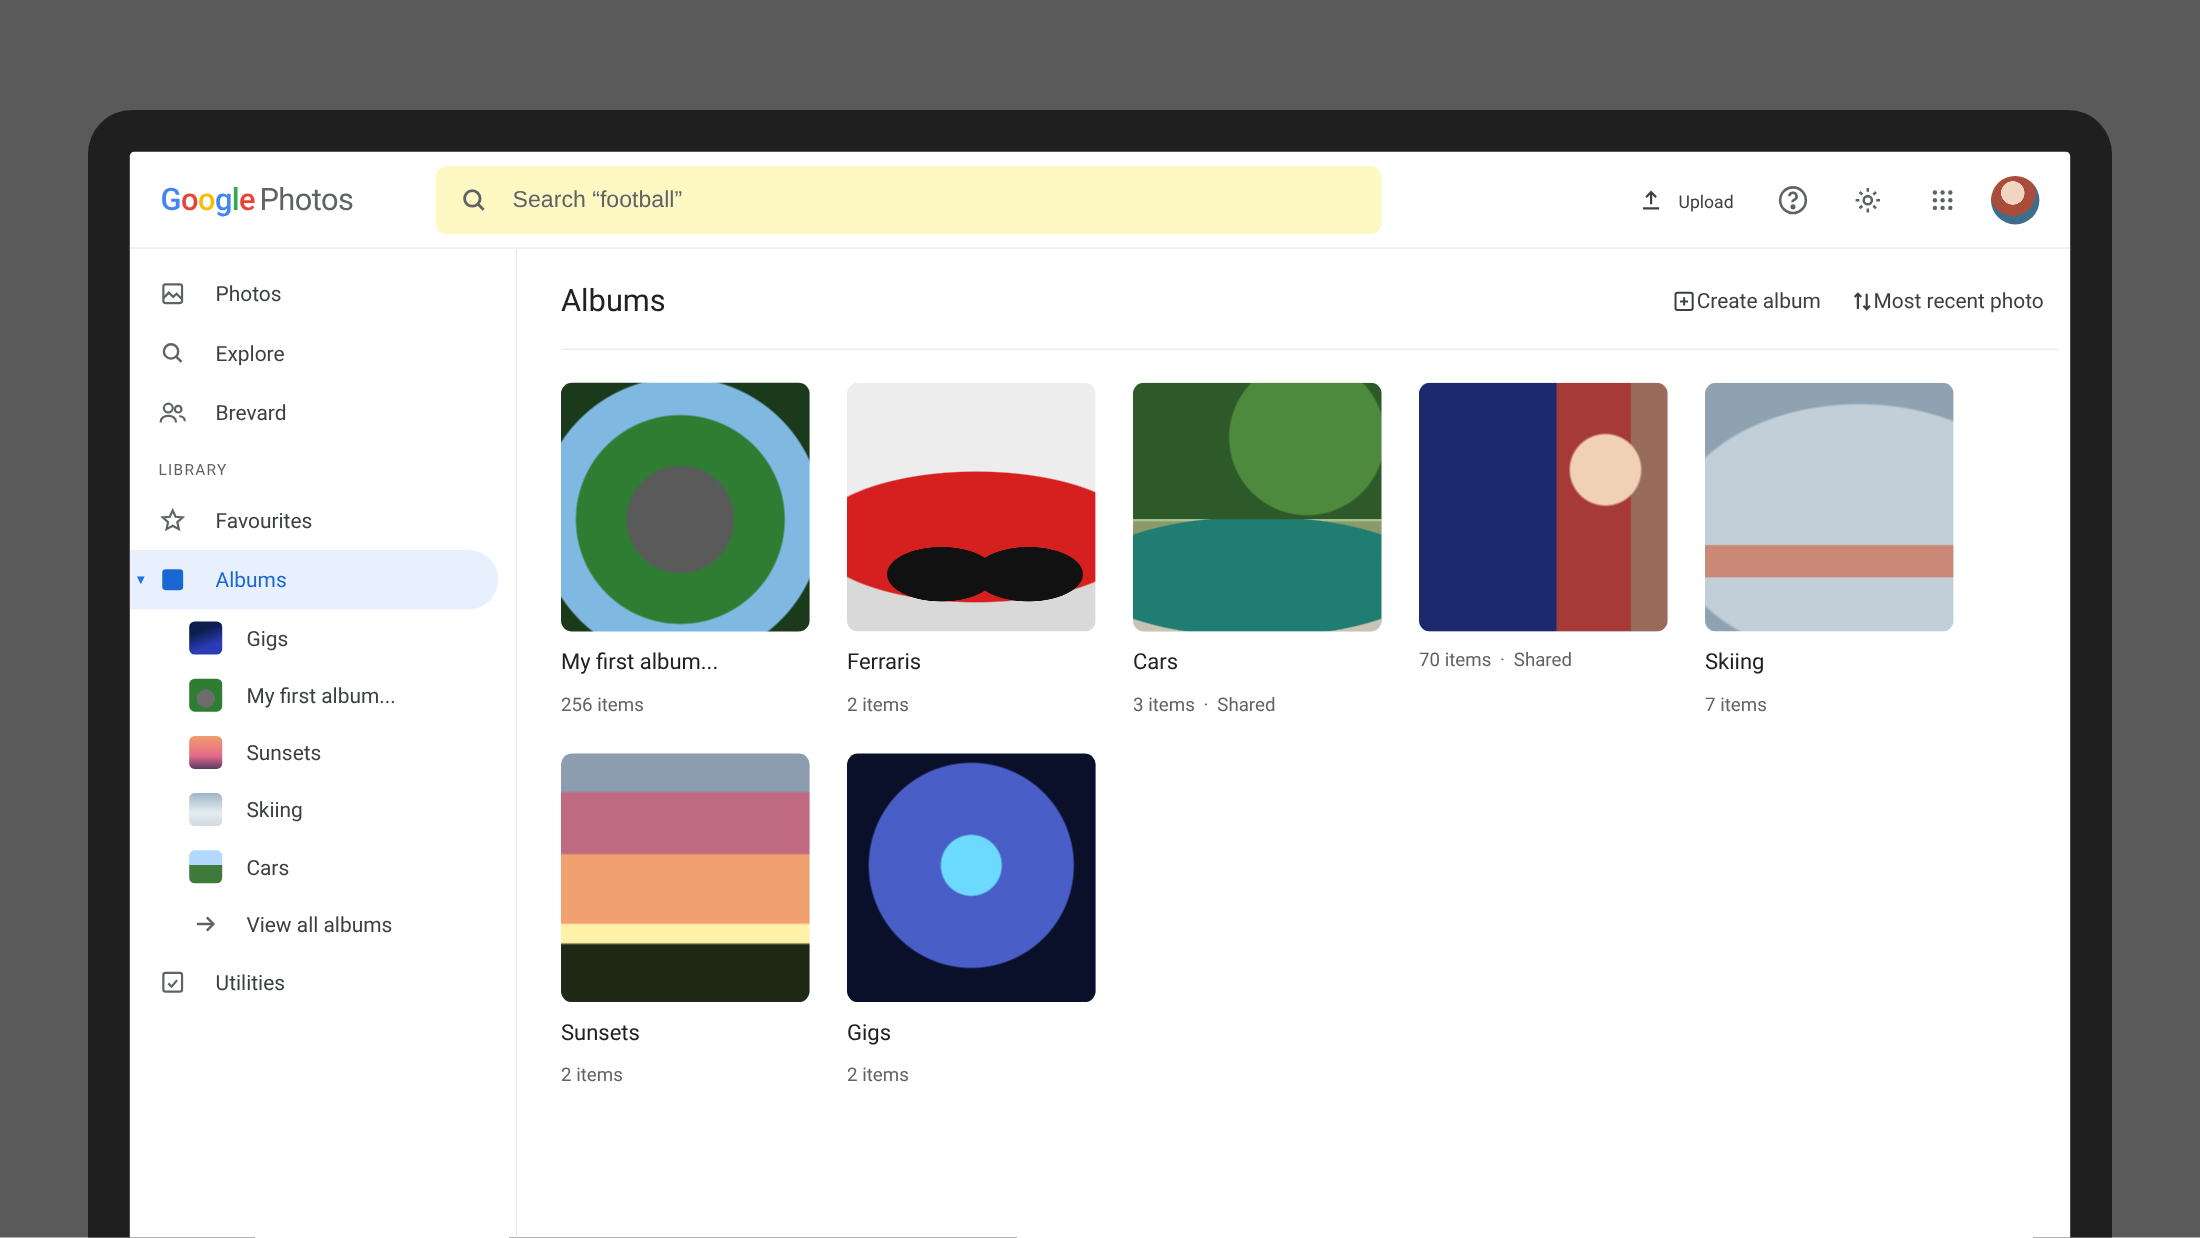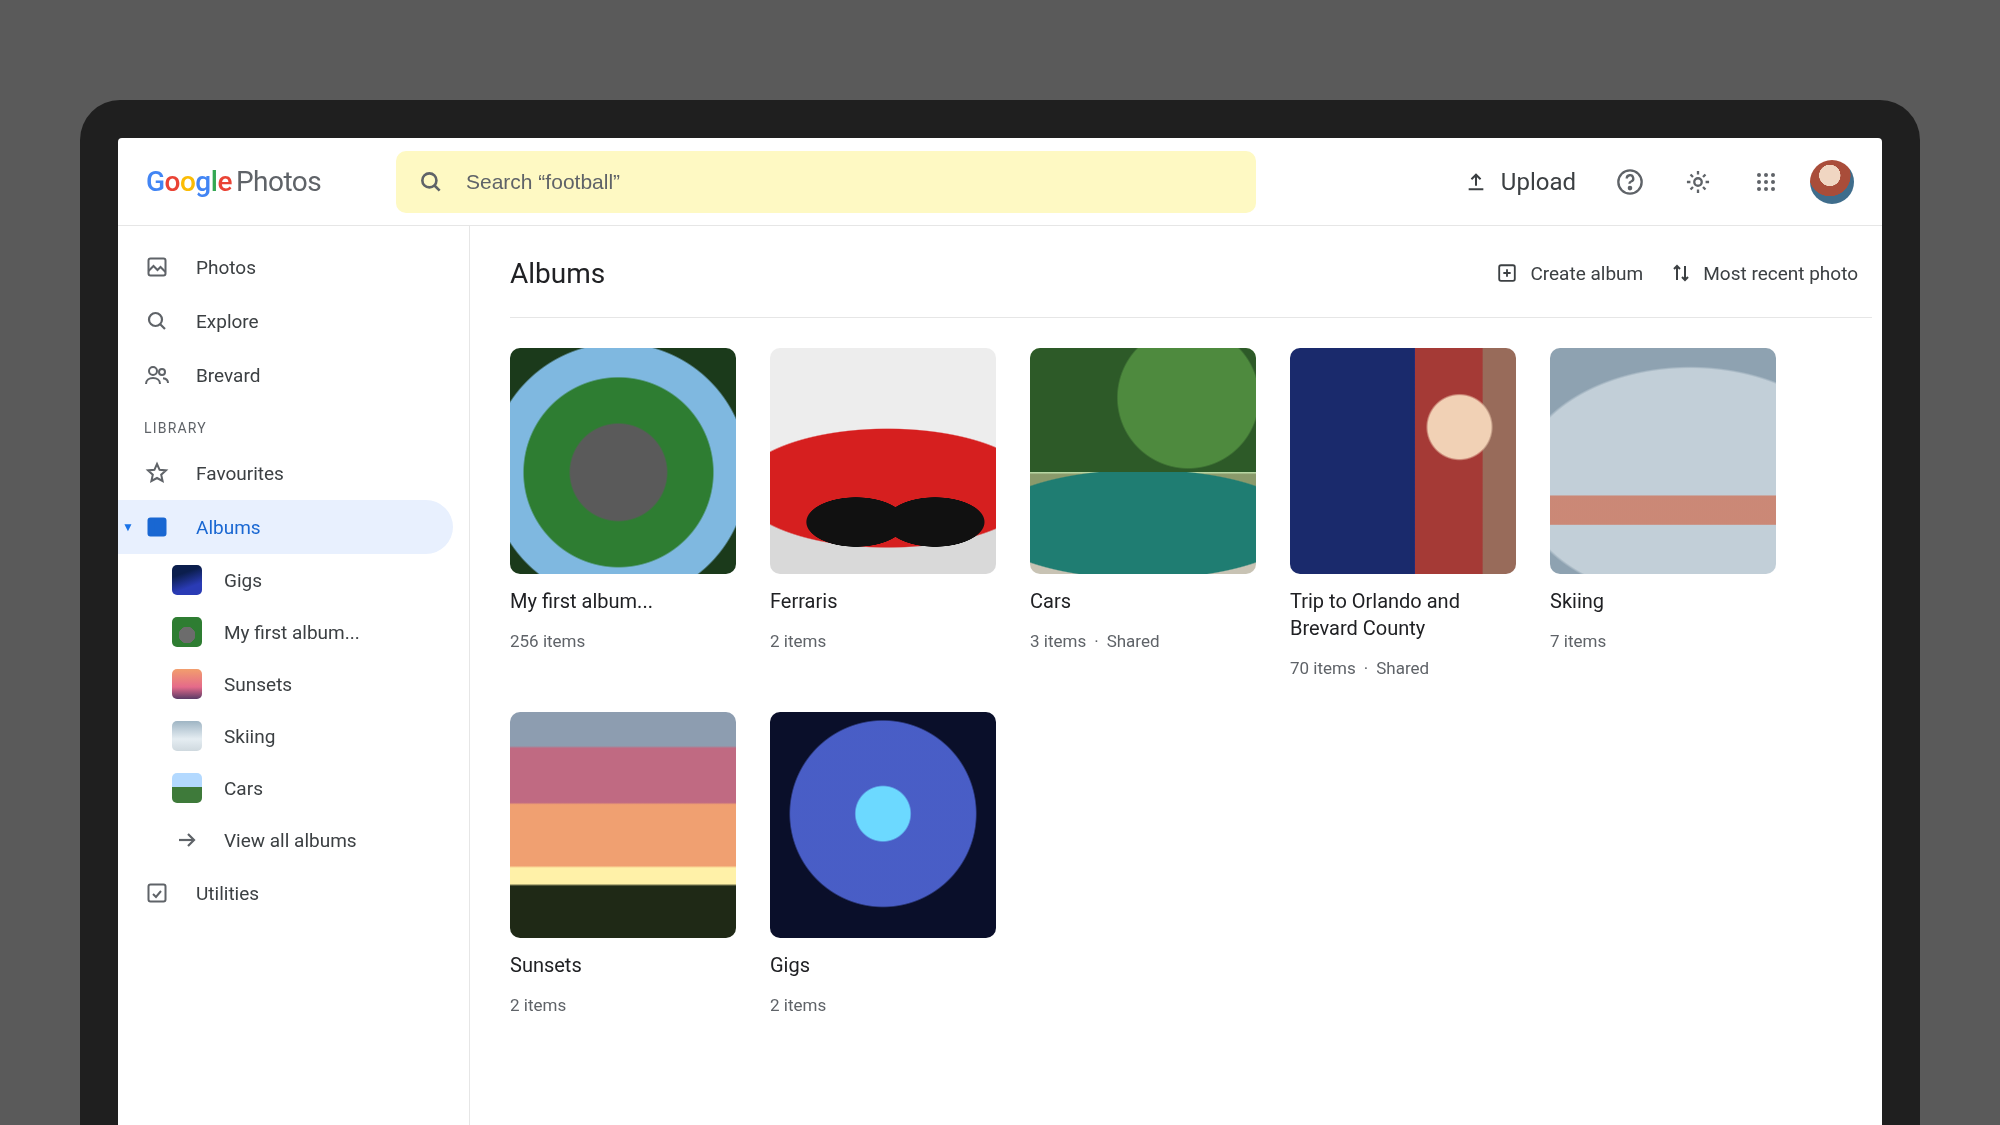--- a/index.html
+++ b/index.html
@@ -67,24 +67,24 @@
     border: none;
     background: transparent;
     font-size: 21px;
     color: #3c4043;
     outline: none;
   }
   .search input::placeholder { color: #5f6368; }
   .header-spacer { flex: 1; }
   .upload {
     display: flex;
-    align-items: center;
+    align-items: flex-end;
     gap: 14px;
     color: #3c4043;
-    font-size: 24px;
+    font-size: 16px;
     cursor: pointer;
     padding: 8px 10px;
     border-radius: 6px;
   }
   .icon-btn {
     width: 48px; height: 48px;
     display: flex; align-items: center; justify-content: center;
     border-radius: 50%;
     cursor: pointer;
     color: #5f6368;
@@ -171,21 +171,22 @@
     border-bottom: 1px solid #e6e6e6;
   }
   .main-title {
     font-size: 28px;
     color: #202124;
     font-weight: 400;
     flex: 1;
   }
   .main-action {
     display: flex;
-    gap: 12px;
+    align-items: center;
+    gap: 0;
     font-size: 19px;
     color: #3c4043;
     cursor: pointer;
     padding: 8px 14px;
     border-radius: 6px;
   }
   .grid {
     display: flex;
     flex-wrap: wrap;
     gap: 34px 34px;
@@ -475,21 +476,20 @@
           <div class="album">
             <div class="cover cars"></div>
             <div class="title">Cars</div>
             <div class="meta">
               <span>3 items</span><span class="sep">·</span><span>Shared</span>
             </div>
           </div>
 
           <div class="album">
             <div class="cover trip"></div>
-            <div class="title">Trip to Orlando and Brevard County</div>
             <div class="meta">
               <span>70 items</span><span class="sep">·</span><span>Shared</span>
             </div>
           </div>
 
           <div class="album">
             <div class="cover skiing"></div>
             <div class="title">Skiing</div>
             <div class="meta">
               <span>7 items</span>

